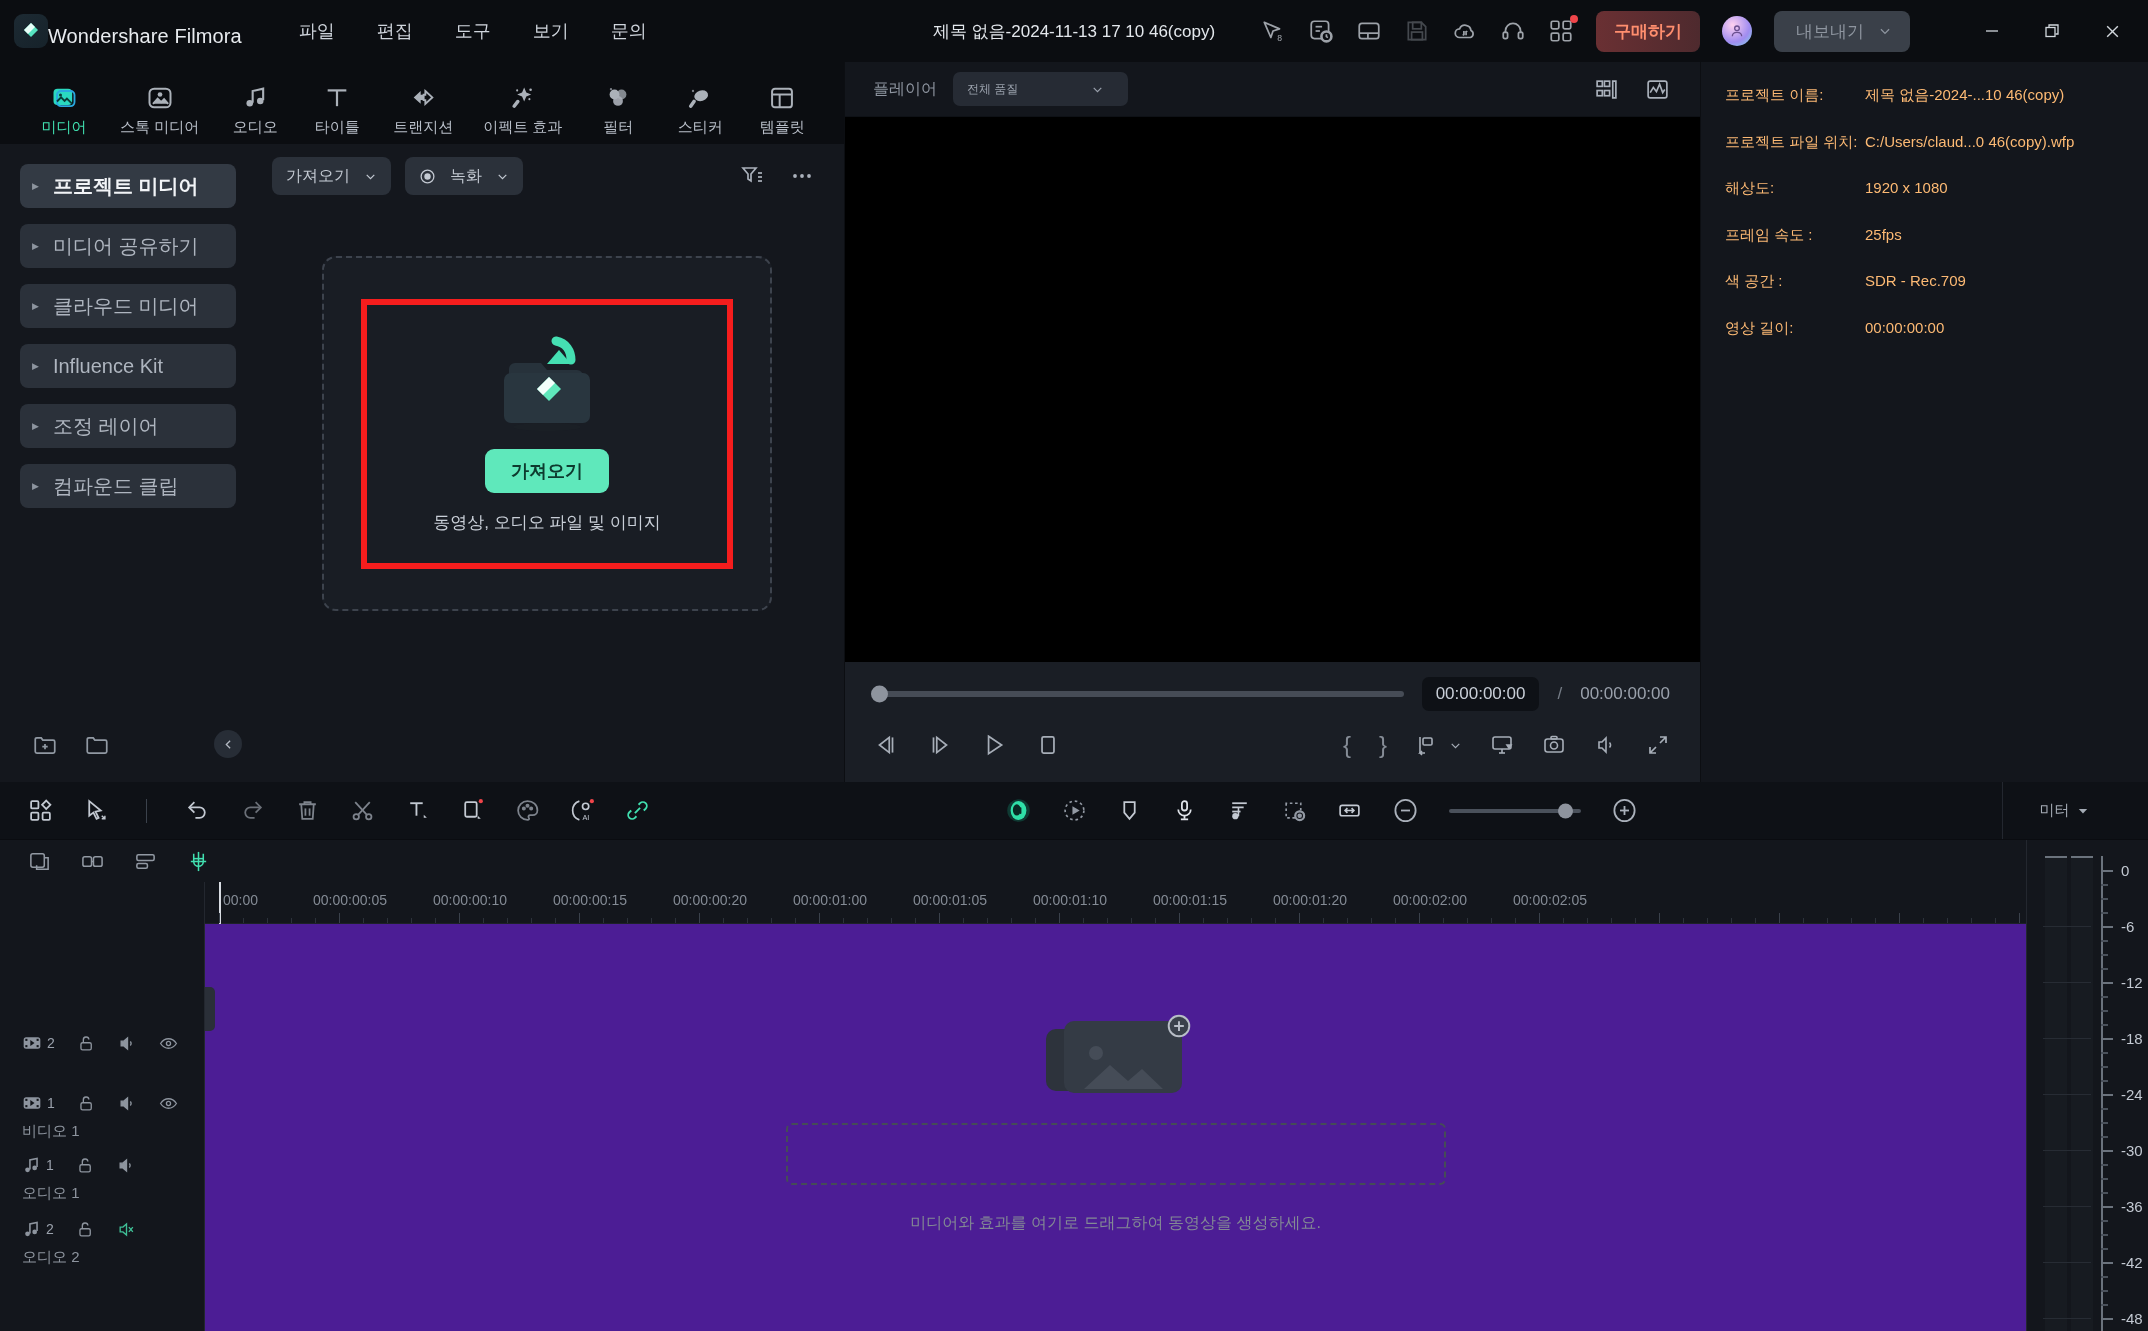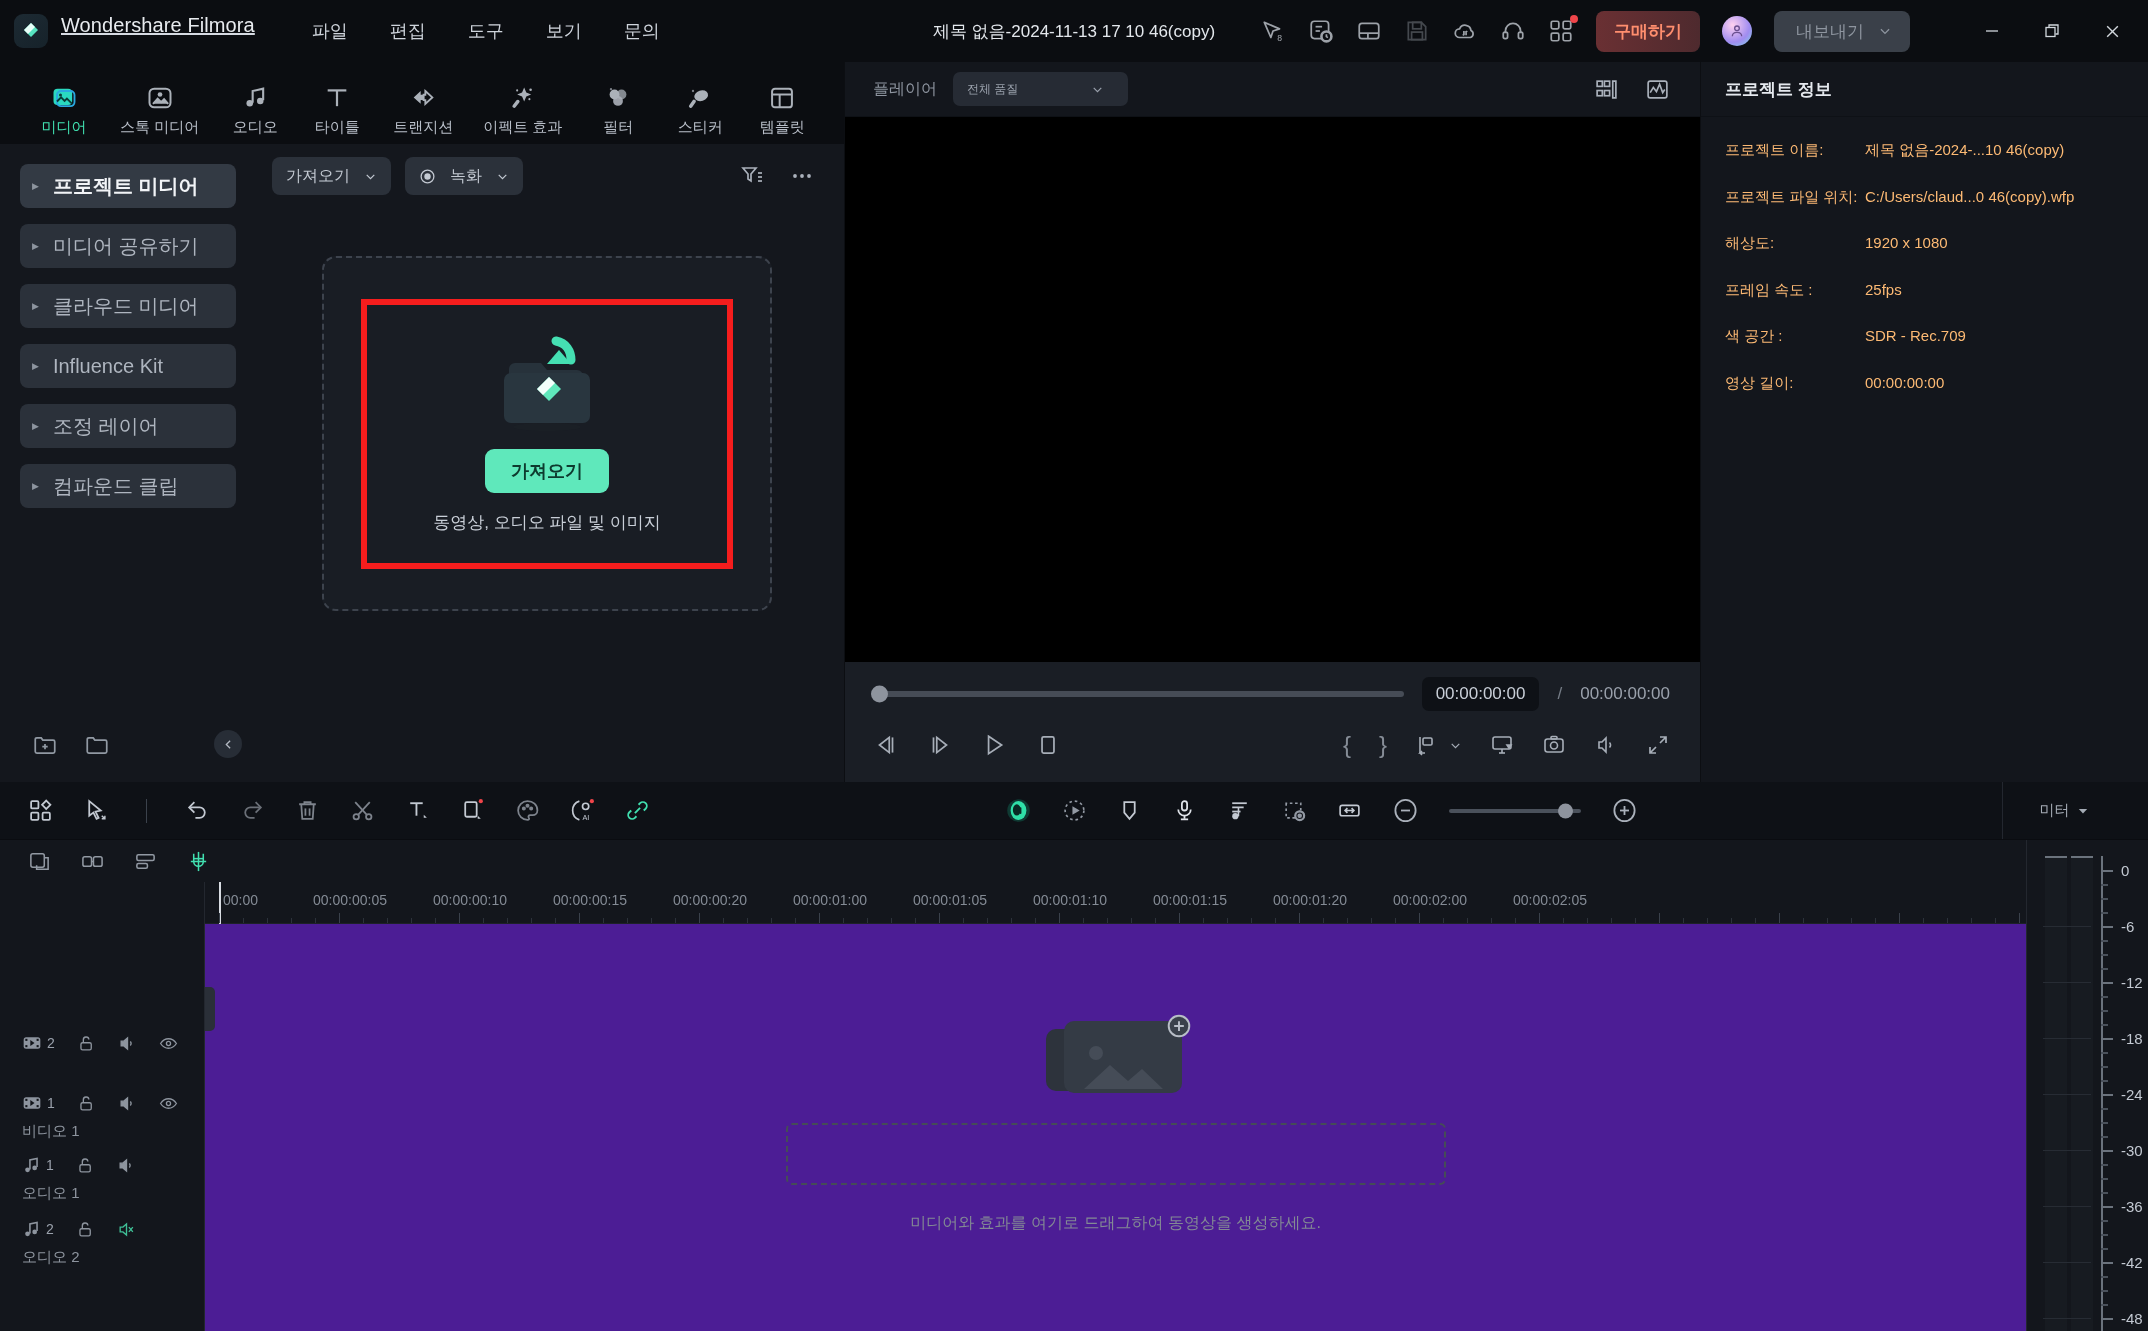--- a/index.html
+++ b/index.html
@@ -13,21 +13,21 @@
   .app { position: relative; width: 2148px; height: 1331px; display: flex; flex-direction: column; }
 
   
   .titlebar {
     height: 62px; flex: 0 0 62px;
     background: #0b0d11;
     display: flex; align-items: center;
     padding: 0 0 0 14px;
     position: relative;
   }
-  .brand { display: flex; align-items: flex-start; gap: 13px; text-decoration: underline; }
+  .brand { display: flex; align-items: flex-end; gap: 0; }
   .logo-sq {
     width: 34px; height: 34px; border-radius: 9px;
     background: linear-gradient(145deg,#1d2a33,#16222a);
     display: flex; align-items: center; justify-content: center;
   }
   .brand-name { font-size: 20px; color: #e8ebef; letter-spacing: .1px; }
   .menus { display: flex; gap: 38px; margin-left: 55px; }
   .menu-item { font-size: 18px; color: #cfd4dc; cursor: default; padding: 4px 2px; }
   .doc-title {
     position: absolute; left: 50%; transform: translateX(-50%);
@@ -659,21 +659,20 @@
               </svg>
             <svg width="24" height="24" viewBox="0 0 24 24" fill="none" stroke="#a7aeb8" stroke-width="1.7">
                 <path d="M14 4h6v6M20 4l-6 6M10 20H4v-6M4 20l6-6"></path>
               </svg>
           </div>
         </div>
       </div>
     </div>
 
     <div class="info-panel">
-      <div class="info-head">프로젝트 정보</div>
       <div class="info-body">
         <div class="info-row">
           <div class="info-key">프로젝트 이름:</div>
           <div class="info-val">제목 없음-2024-...10 46(copy)</div>
         </div>
         <div class="info-row">
           <div class="info-key">프로젝트 파일 위치:</div>
           <div class="info-val">C:/Users/claud...0 46(copy).wfp</div>
         </div>
         <div class="info-row">

